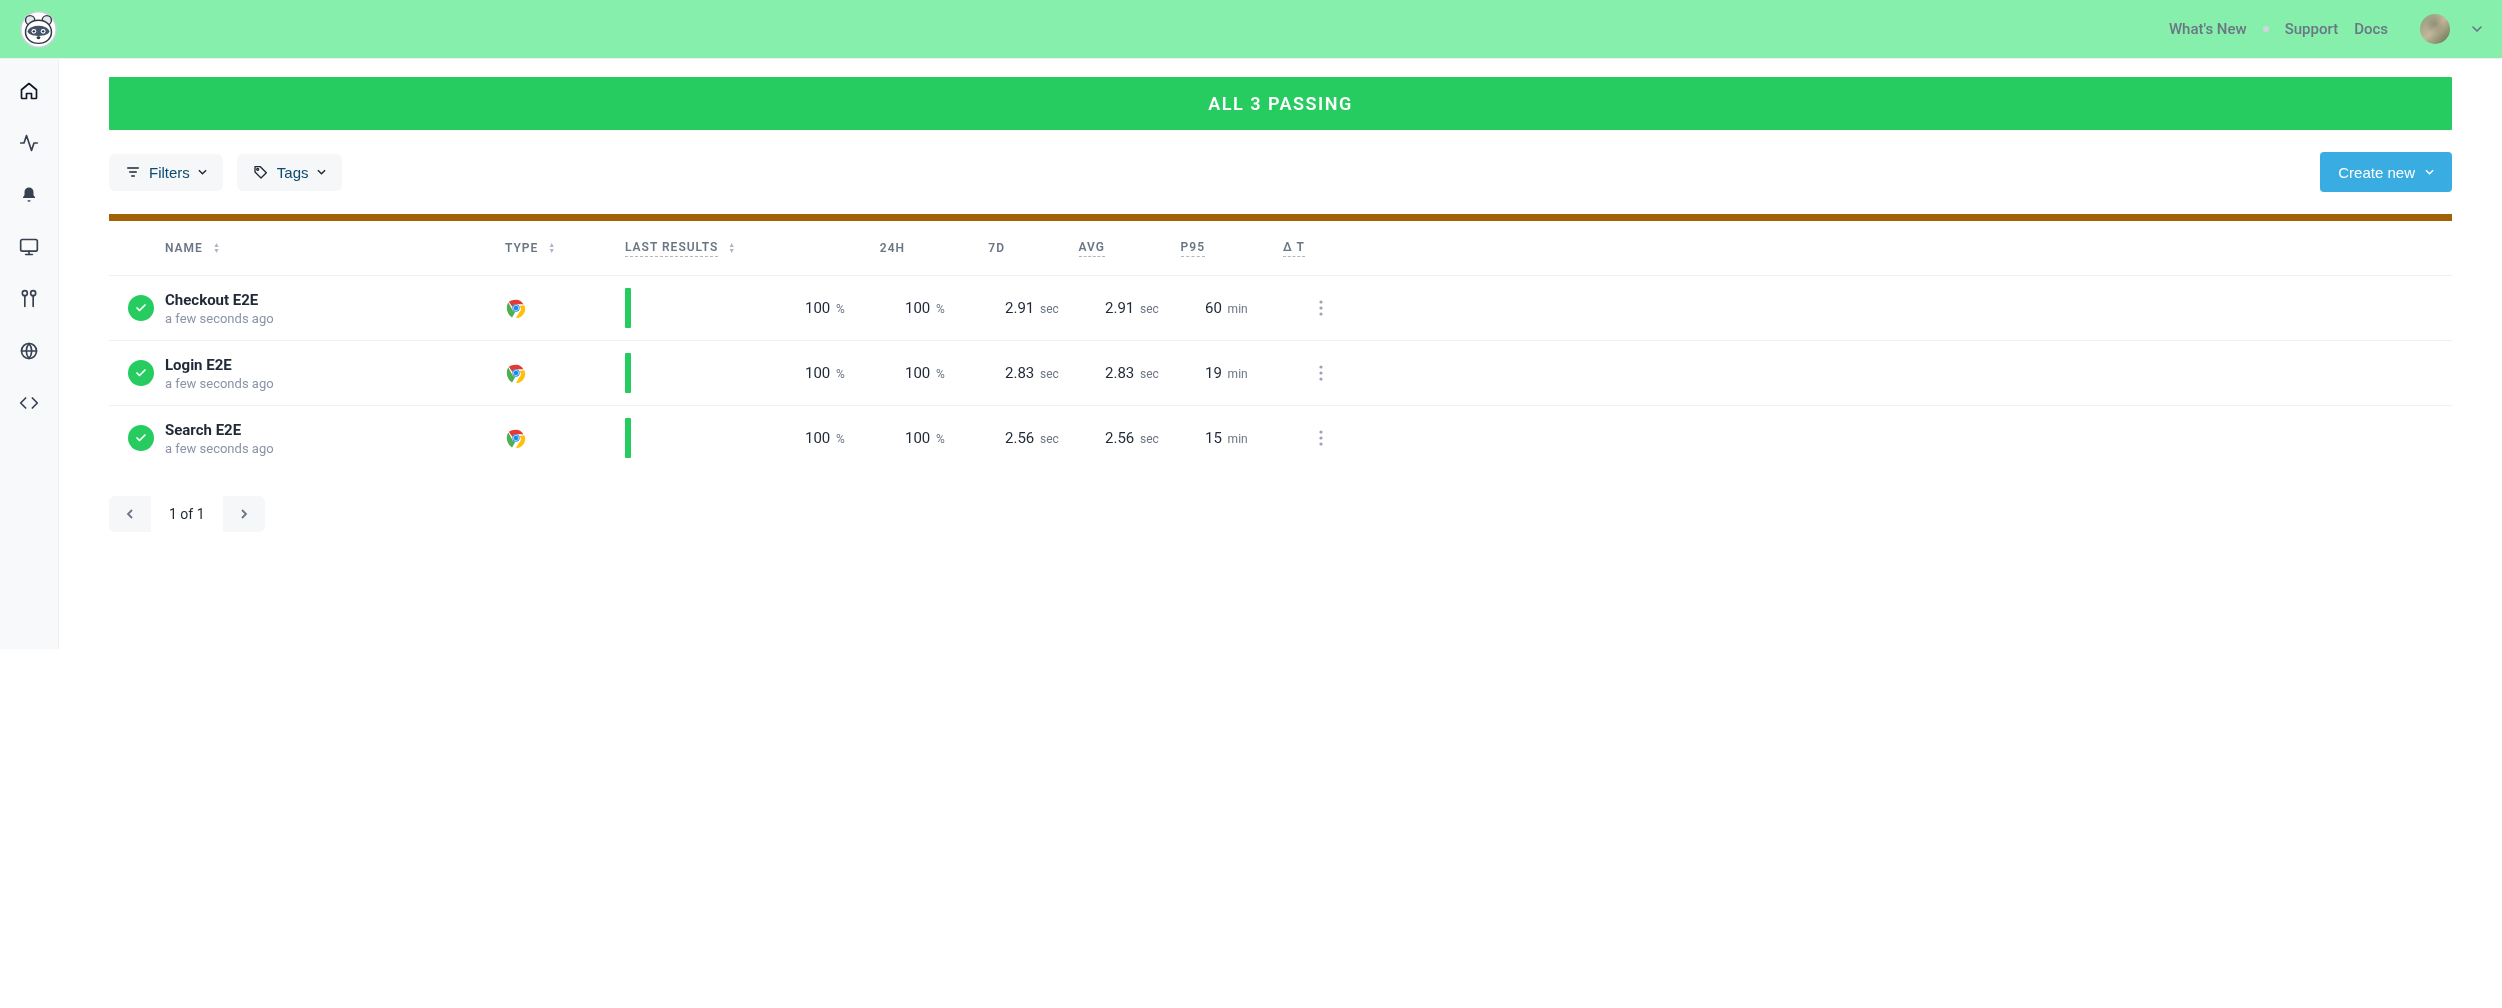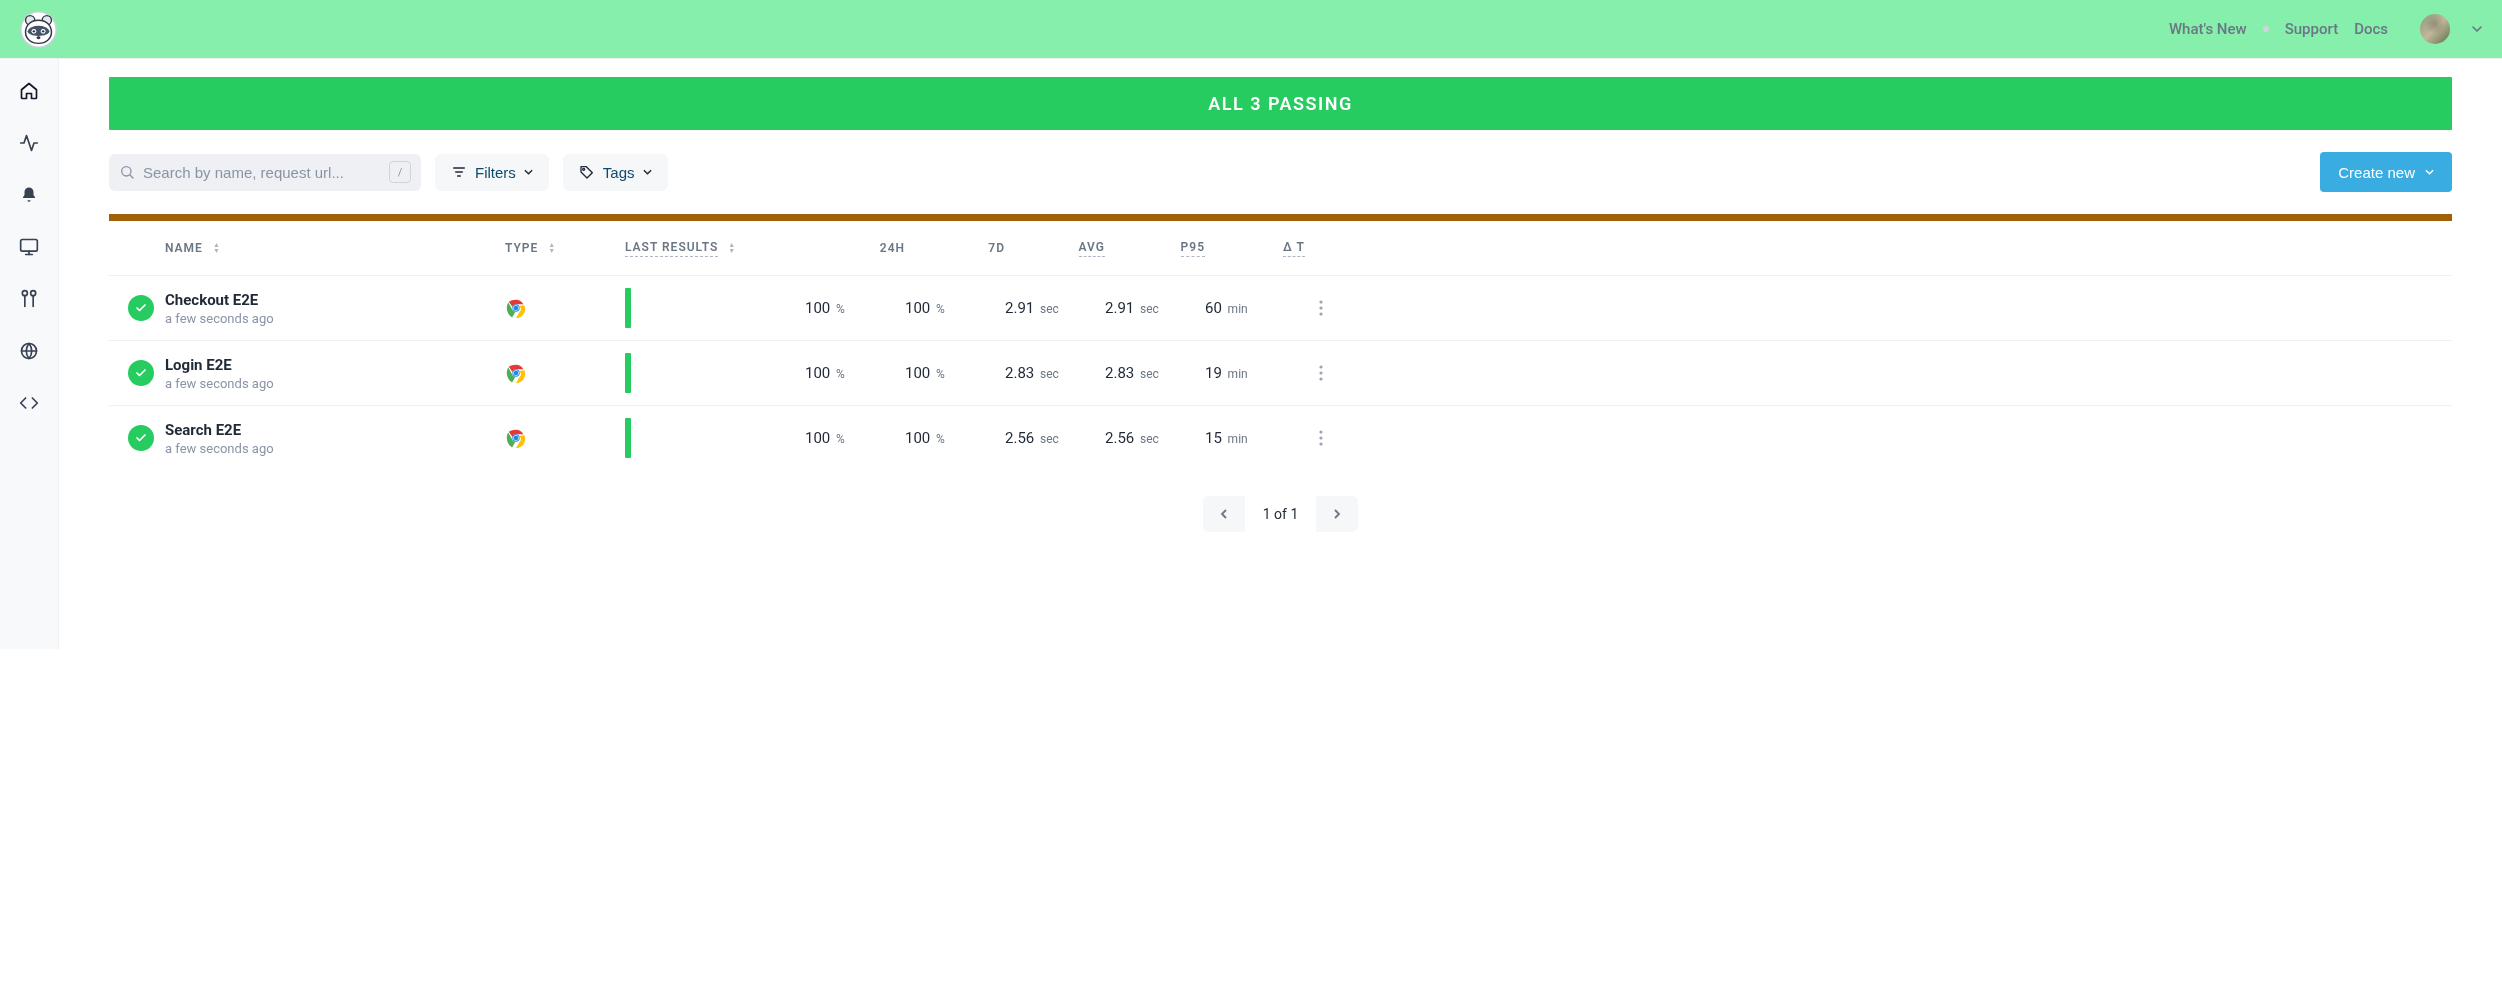--- a/index.html
+++ b/index.html
@@ -33,21 +33,21 @@
 .sort-arrows{display:inline-flex;flex-direction:column;font-size:7px;line-height:6px;color:#b0b7c3;margin-left:4px}
 .trow{height:65px;border-top:1px solid #eef0f3}
 .status-dot{width:26px;height:26px;border-radius:50%;background:#26cc60;display:flex;align-items:center;justify-content:center;color:#fff;justify-self:center}
 .check-name{font-weight:700;font-size:15px;color:#1f2937;line-height:1.4}
 .check-time{font-size:13px;color:#8a94a6}
 .chrome-icon{width:22px;height:22px;justify-self:start}
 .result-bar{width:6px;height:40px;background:#26cc60;border-radius:1px}
 .metric{text-align:left;font-size:15px;color:#1f2937}
 .metric .unit{font-size:12px;color:#6b7685;margin-left:2px}
 .row-menu{color:#9aa3b2;cursor:pointer;justify-self:center}
-.pager{display:flex;justify-content:center;align-items:center;gap:0;margin-top:26px}
+.pager{display:flex;align-items:center;gap:0;margin-top:26px}
 .pg-btn{width:42px;height:36px;background:#f6f7f9;display:flex;align-items:center;justify-content:center;color:#6b7685;cursor:pointer}
 .pg-btn.l{border-top-left-radius:6px;border-bottom-left-radius:6px}
 .pg-btn.r{border-top-right-radius:6px;border-bottom-right-radius:6px}
 .pg-label{padding:0 18px;font-size:14px;color:#1f2937}
 .caret{display:inline-block;margin-left:6px}
 svg{display:block}
 </style>
 </head>
 <body>
 
@@ -124,28 +124,20 @@
           <polyline points="16 18 22 12 16 6"></polyline>
           <polyline points="8 6 2 12 8 18"></polyline>
         </svg>
     </div>
   </nav>
 
   <main class="main">
     <div class="banner">ALL 3 PASSING</div>
 
     <div class="toolbar">
-      <div class="search-wrap">
-        <svg width="16" height="16" viewBox="0 0 24 24" fill="none" stroke="#8a94a6" stroke-width="2" stroke-linecap="round">
-            <circle cx="11" cy="11" r="7"></circle>
-            <line x1="21" y1="21" x2="16.5" y2="16.5"></line>
-          </svg>
-        <input placeholder="Search by name, request url..." style="">
-        <div class="key-hint">/</div>
-      </div>
       <button class="tool-btn">
         <svg width="16" height="16" viewBox="0 0 24 24" fill="none" stroke="#1f2937" stroke-width="2" stroke-linecap="round">
             <line x1="4" y1="6" x2="20" y2="6"></line>
             <line x1="7" y1="12" x2="17" y2="12"></line>
             <line x1="10" y1="18" x2="14" y2="18"></line>
           </svg>
         <span>Filters</span>
         <svg width="9" height="6" viewBox="0 0 10 6">
             <path d="M1 1l4 4 4-4" fill="none" stroke="#1f2937" stroke-width="1.6"></path>
           </svg>

